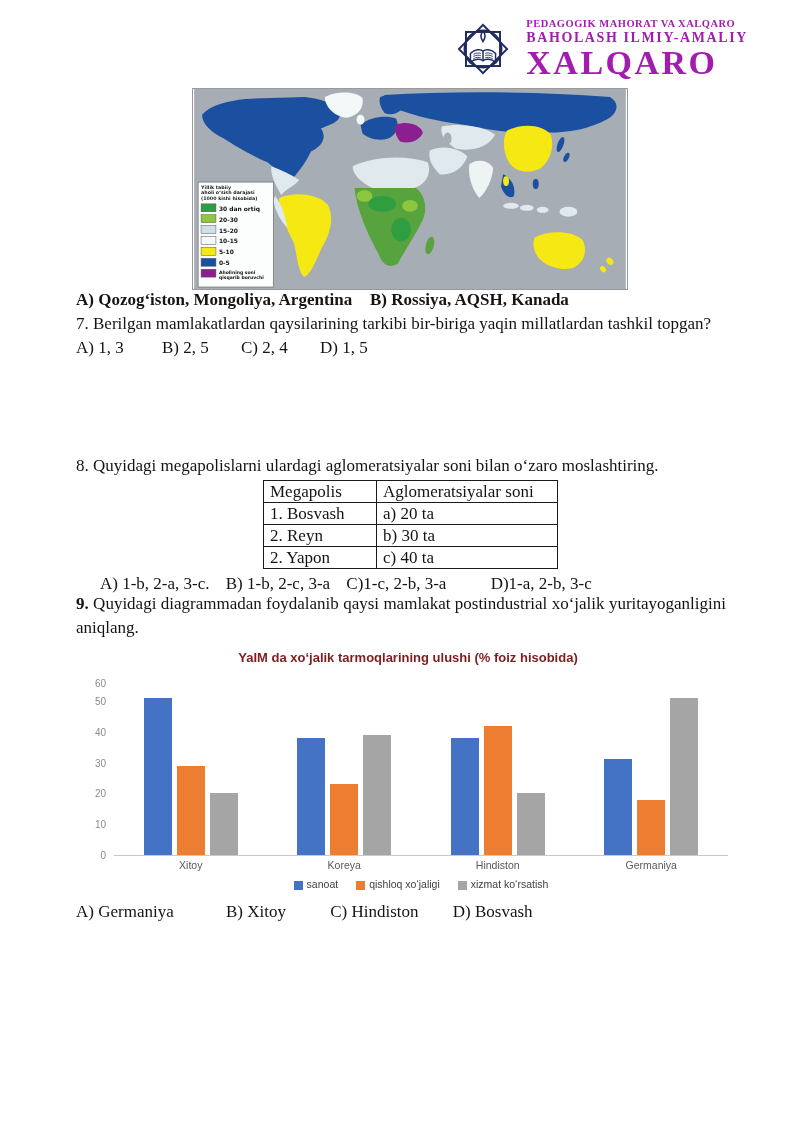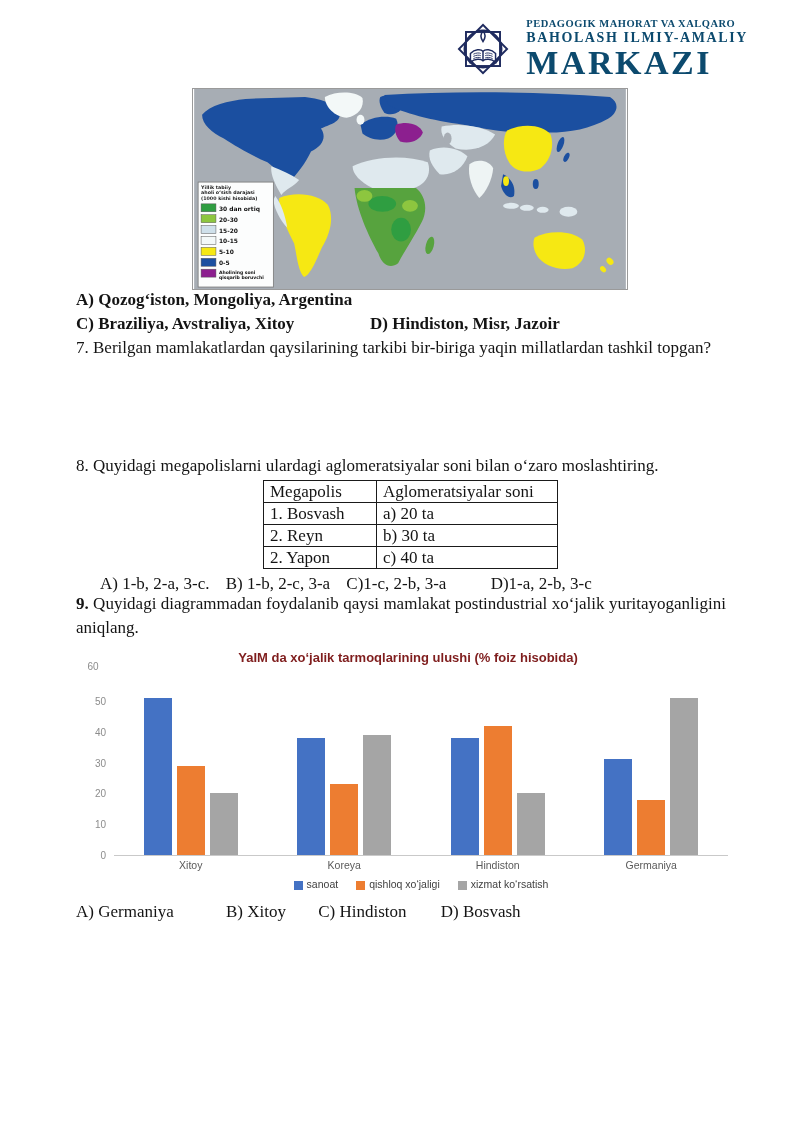--- a/index.html
+++ b/index.html
@@ -1,20 +1,20 @@
 <!DOCTYPE html>
 <html><head>
 <meta charset="utf-8">
 <style>
   html,body{margin:0;padding:0;}
   body{width:800px;height:1131px;background:#ffffff;position:relative;overflow:hidden;
        font-family:"Liberation Serif", serif;color:#141414;}
   
   .logo{position:absolute;top:12px;right:52px;display:flex;align-items:center;}
-  .logo-text{margin-left:6px;color:#0c4a6e;}
+  .logo-text{margin-left:6px;color:#a21caf;}
   .logo-l1{font-family:"Liberation Serif",serif;font-size:10.5px;font-weight:bold;letter-spacing:.5px;}
   .logo-l2{font-family:"Liberation Serif",serif;font-size:14px;font-weight:bold;letter-spacing:1.6px;margin-top:1px;}
   .logo-l3{font-family:"Liberation Serif",serif;font-size:34px;font-weight:bold;letter-spacing:2.5px;line-height:1.02;}
   
   .map-wrap{position:absolute;left:192px;top:88px;width:436px;height:202px;border:1px solid #9a9a9a;box-sizing:border-box;}
   .map-wrap svg{display:block;}
   
   .doc{font-size:17px;line-height:24px;}
   .block-q67{position:absolute;left:76px;top:288px;width:650px;}
   .optrow{display:grid;grid-template-columns:294px auto;font-weight:bold;}
@@ -58,21 +58,21 @@
       <path d="M50,40 C46,34 46,30 50,26 C54,30 54,34 50,40 Z"></path>
       <path d="M33,56 C39,50 47,50 50,53 C53,50 61,50 67,56 L67,68 C61,63 53,63 50,66 C47,63 39,63 33,68 Z"></path>
       <line x1="50" y1="53" x2="50" y2="66"></line>
       <path d="M37,57 C41,55 45,55 47,56 M37,60 C41,58 45,58 47,59 M37,63 C41,61 45,61 47,62" stroke-width="1.2"></path>
       <path d="M63,57 C59,55 55,55 53,56 M63,60 C59,58 55,58 53,59 M63,63 C59,61 55,61 53,62" stroke-width="1.2"></path>
     </g>
   </svg>
   <div class="logo-text">
     <div class="logo-l1">PEDAGOGIK MAHORAT VA XALQARO</div>
     <div class="logo-l2">BAHOLASH ILMIY-AMALIY</div>
-    <div class="logo-l3">MARKAZI</div>
+    <div class="logo-l3">XALQARO</div>
   </div>
 </div>
 
 <div class="map-wrap">
   <svg width="434" height="200" viewBox="0 0 436 202">
     <rect x="0" y="0" width="436" height="202" fill="#a7adb4"></rect>
 
     <path fill="#1b4fa0" d="M8,26 C16,16 34,12 52,10 L112,8 C130,10 146,16 147,26 C147,34 136,36 128,40 C134,48 130,58 118,63 C113,74 104,86 95,95 C87,90 83,80 74,74 C60,68 42,58 30,50 C18,44 8,36 8,26 Z"></path>
 
     <path fill="#f3f8f8" d="M132,8 C144,2 162,2 170,9 C172,18 166,27 154,29 C142,28 132,18 132,8 Z"></path>
@@ -144,26 +144,29 @@
           <text x="25" y="186.5" font-size="4.6" font-weight="bold" fill="#111" font-family="DejaVu Sans, sans-serif">Aholining soni</text>
           <text x="25" y="191.5" font-size="4.6" font-weight="bold" fill="#111" font-family="DejaVu Sans, sans-serif">qisqarib boruvchi</text>
         </g>
     </g>
   </svg>
 </div>
 
 <div class="doc block-q67">
   <div class="optrow">
     <span>A) Qozog‘iston, Mongoliya, Argentina</span>
-  </div>
-  <div class="optrow">
-    <span>C) Braziliya, Avstraliya, Xitoy</span>
-    <span>D) Hindiston, Misr, Jazoir</span>
+    <span>B) Rossiya, AQSH, Kanada</span>
   </div>
   <p class="just">7.  Berilgan mamlakatlardan qaysilarining tarkibi bir-biriga yaqin millatlardan tashkil topgan?</p>
+  <div class="opts">
+    <span style="margin-right:34px">A) 1, 3</span>
+    <span style="margin-right:28px">B) 2, 5</span>
+    <span style="margin-right:28px">C) 2, 4</span>
+    <span>D) 1, 5</span>
+  </div>
 </div>
 
 <div class="doc block-q8">
   <div>8. Quyidagi megapolislarni ulardagi aglomeratsiyalar soni bilan o‘zaro moslashtiring.</div>
   <table class="mega">
     <tbody>
         <tr>
       <th class="col-mega">Megapolis</th>
       <th class="col-aglo">Aglomeratsiyalar soni</th>
     </tr>
@@ -196,21 +199,21 @@
 
 <div class="chart">
   <div class="chart-title">YaIM da xo‘jalik tarmoqlarining ulushi (% foiz hisobida)</div>
   <div class="chart-yaxis" id="yaxis">
       <div class="ytick" style="bottom: -6px;">0</div>
       <div class="ytick" style="bottom: 24.8333px;">10</div>
       <div class="ytick" style="bottom: 55.6667px;">20</div>
       <div class="ytick" style="bottom: 86.5px;">30</div>
       <div class="ytick" style="bottom: 117.333px;">40</div>
       <div class="ytick" style="bottom: 148.167px;">50</div>
-      <div class="ytick" style="bottom: 183px; text-align: center;">60</div>
+      <div class="ytick" style="bottom: 166px;">60</div>
     </div>
   <div class="chart-plot" id="plot">
       <div class="bar-group">
         <div class="bar" style="height: 157.25px; background: rgb(68, 114, 196);"></div>
         <div class="bar" style="height: 89.4167px; background: rgb(237, 125, 49);"></div>
         <div class="bar" style="height: 61.6667px; background: rgb(165, 165, 165);"></div>
       </div>
       <div class="bar-group">
         <div class="bar" style="height: 117.167px; background: rgb(68, 114, 196);"></div>
         <div class="bar" style="height: 70.9167px; background: rgb(237, 125, 49);"></div>
@@ -244,16 +247,16 @@
       </div>
       <div class="leg-item">
         <span class="leg-swatch" style="background: rgb(165, 165, 165);"></span>
         <span>xizmat ko‘rsatish</span>
       </div>
     </div>
 </div>
 
 <div class="doc block-ansfinal opts">
   <span style="margin-right:48px">A) Germaniya</span>
-  <span style="margin-right:28px">B) Xitoy</span>
+  <span style="margin-right:40px">B) Xitoy</span>
   <span style="margin-right:30px">C) Hindiston</span>
   <span>D)  Bosvash</span>
 </div>
 
 </body></html>

